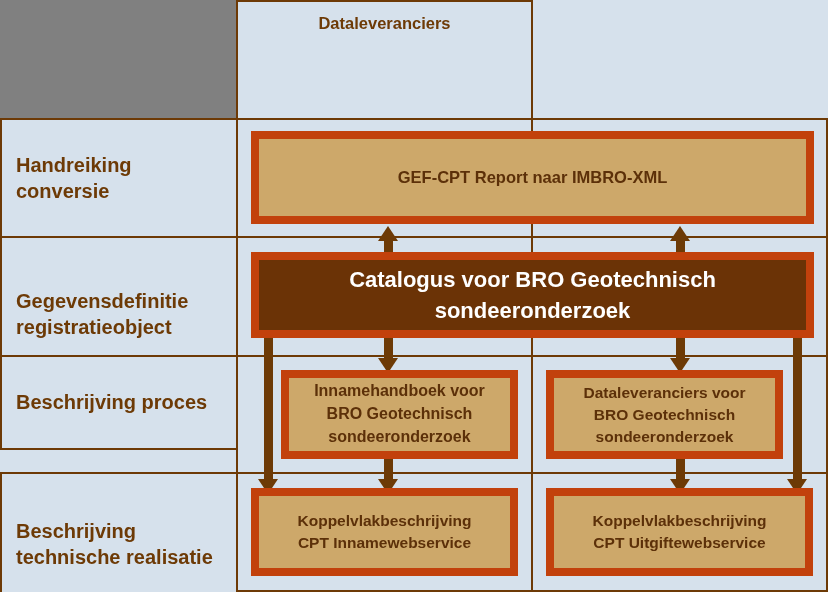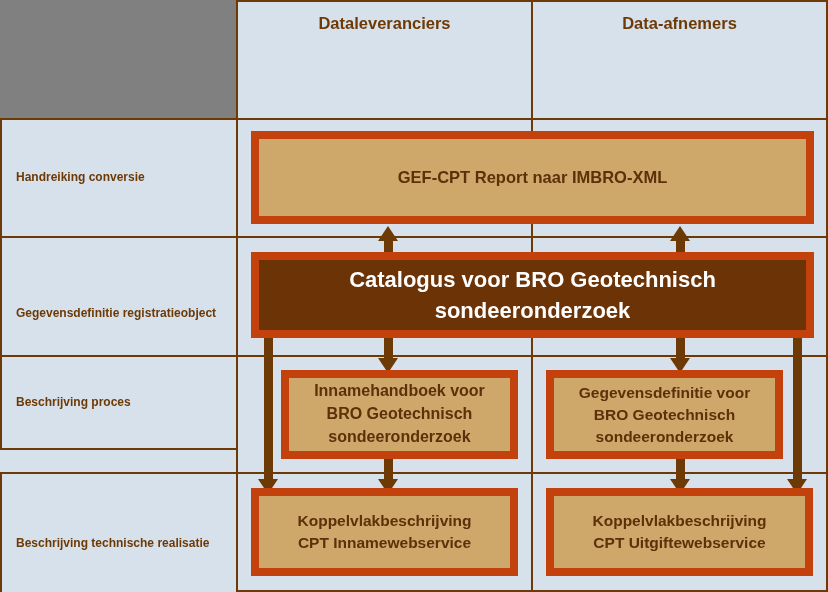--- a/index.html
+++ b/index.html
@@ -31,21 +31,21 @@
     border-top: none;
     border-left: none;
   }
   .rowlabel {
     display: flex;
     align-items: center;
     padding-left: 14px;
     padding-right: 8px;
     color: #6d3a06;
     font-weight: bold;
-    font-size: 12px;
+    font-size: 20px;
     line-height: 1.32;
   }
   .colhead {
     display: flex;
     align-items: flex-start;
     justify-content: center;
     padding-top: 12px;
     color: #6d3a06;
     font-weight: bold;
     font-size: 16.5px;
@@ -101,23 +101,20 @@
 <body>
 
 <div id="diagram">
 
   <div class="cell corner" style="left:0px;top:0px;width:238px;height:120px;"></div>
 
   <div class="cell colhead" style="left:236px;top:0px;width:297px;height:120px;">
     <span>Dataleveranciers</span>
   </div>
 
-  <div class="cell colhead" style="left:531px;top:0px;width:297px;height:120px;">
-    <span>Data-afnemers</span>
-  </div>
 
   <div class="cell rowlabel" style="left:0px;top:118px;width:238px;height:120px;">
     <span>Handreiking conversie</span>
   </div>
   <div class="cell rowlabel" style="left:0px;top:236px;width:238px;height:156px;">
     <span>Gegevensdefinitie registratieobject</span>
   </div>
   <div class="cell rowlabel" style="left:0px;top:355px;width:238px;height:95px;">
     <span>Beschrijving proces</span>
   </div>
@@ -183,21 +180,21 @@
     <span class="lbl">Catalogus voor BRO Geotechnisch sondeeronderzoek</span>
   </div>
 
   <div class="box tan" style="left:281px;top:370px;width:237px;height:89px;font-size:16px;">
     <span class="lbl">Innamehandboek voor
 BRO Geotechnisch
 sondeeronderzoek</span>
   </div>
 
   <div class="box tan" style="left:546px;top:370px;width:237px;height:89px;font-size:15.5px;">
-    <span class="lbl">Gegevensdefinitie voor
+    <span class="lbl">Dataleveranciers voor
 BRO Geotechnisch
 sondeeronderzoek</span>
   </div>
 
   <div class="box tan" style="left:251px;top:488px;width:267px;height:88px;font-size:15.5px;">
     <span class="lbl">Koppelvlakbeschrijving
 CPT Innamewebservice</span>
   </div>
 
   <div class="box tan" style="left:546px;top:488px;width:267px;height:88px;font-size:15.5px;">

